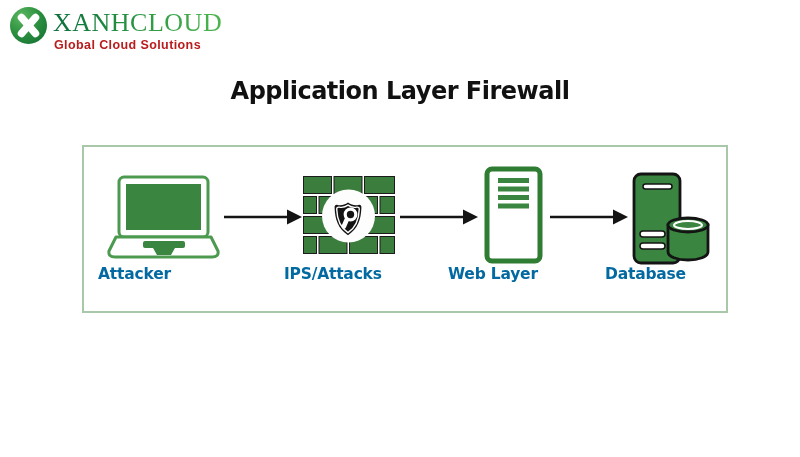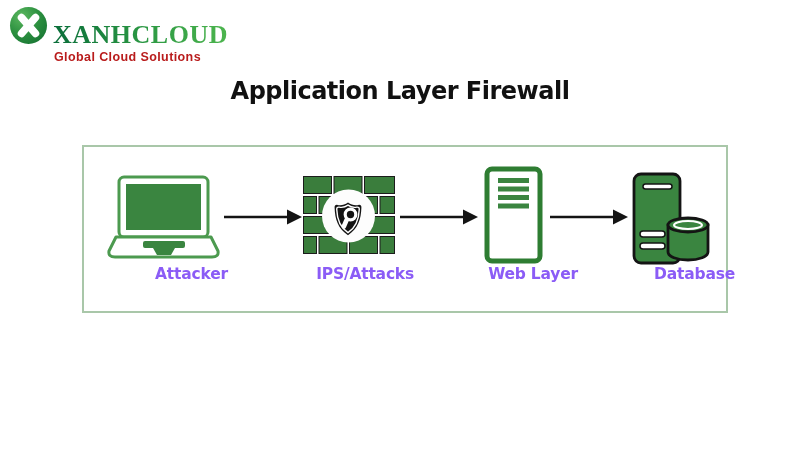--- a/index.html
+++ b/index.html
@@ -10,44 +10,44 @@
   
   .logo{position:absolute;left:10px;top:7px;display:flex;align-items:flex-start;}
   .logo-badge{
     width:37px;height:37px;border-radius:50%;
     background:radial-gradient(circle at 32% 26%, #5cb860 0%, #2d9140 45%, #0f6b2f 100%);
     flex:0 0 auto;
   }
   .logo-text{margin-left:6px;line-height:1;}
   .brand{
     font-family:"Liberation Serif","DejaVu Serif",serif;
-    font-weight:700;font-size:26px;letter-spacing:0.5px;
+    font-weight:400;font-size:26px;letter-spacing:0.5px;
     background:linear-gradient(90deg,#0a6e3a 0%,#2d9a44 55%,#4db54e 100%);
     -webkit-background-clip:text;background-clip:text;color:transparent;
-    margin-top:15px;
+    margin-top:3px;
     text-align:center;
   }
   .tagline{
     font-family:"Liberation Sans",sans-serif;font-weight:700;font-size:12.5px;
     color:#b91c1c;letter-spacing:0.4px;margin-top:3px;margin-left:1px;
   }
   
   .page-title{
     position:absolute;left:0;top:77px;width:800px;text-align:center;
     font-weight:700;font-size:24px;letter-spacing:-0.5px;color:#111;
   }
   
   .diagram-box{
     position:absolute;left:82px;top:145px;width:642px;height:164px;
     border:2px solid #a9c7a9;background:#ffffff;
   }
   .node-icon{position:absolute;}
   .node-label{
-    position:absolute;top:265px;width:130px;text-align:right;
-    font-weight:700;font-size:15.5px;letter-spacing:-0.2px;color:#8b5cf6;
+    position:absolute;top:265px;width:130px;text-align:left;
+    font-weight:700;font-size:15.5px;letter-spacing:-0.2px;color:#0369a1;
   }
   .arrow{position:absolute;top:209px;}
 </style>
 </head>
 <body>
 
 <div class="logo">
   <div class="logo-badge">
     <svg width="37" height="37" viewBox="0 0 37 37">
       <line x1="11.5" y1="10.5" x2="25.5" y2="26.5" stroke="#ffffff" stroke-width="7.5" stroke-linecap="round"></line>

